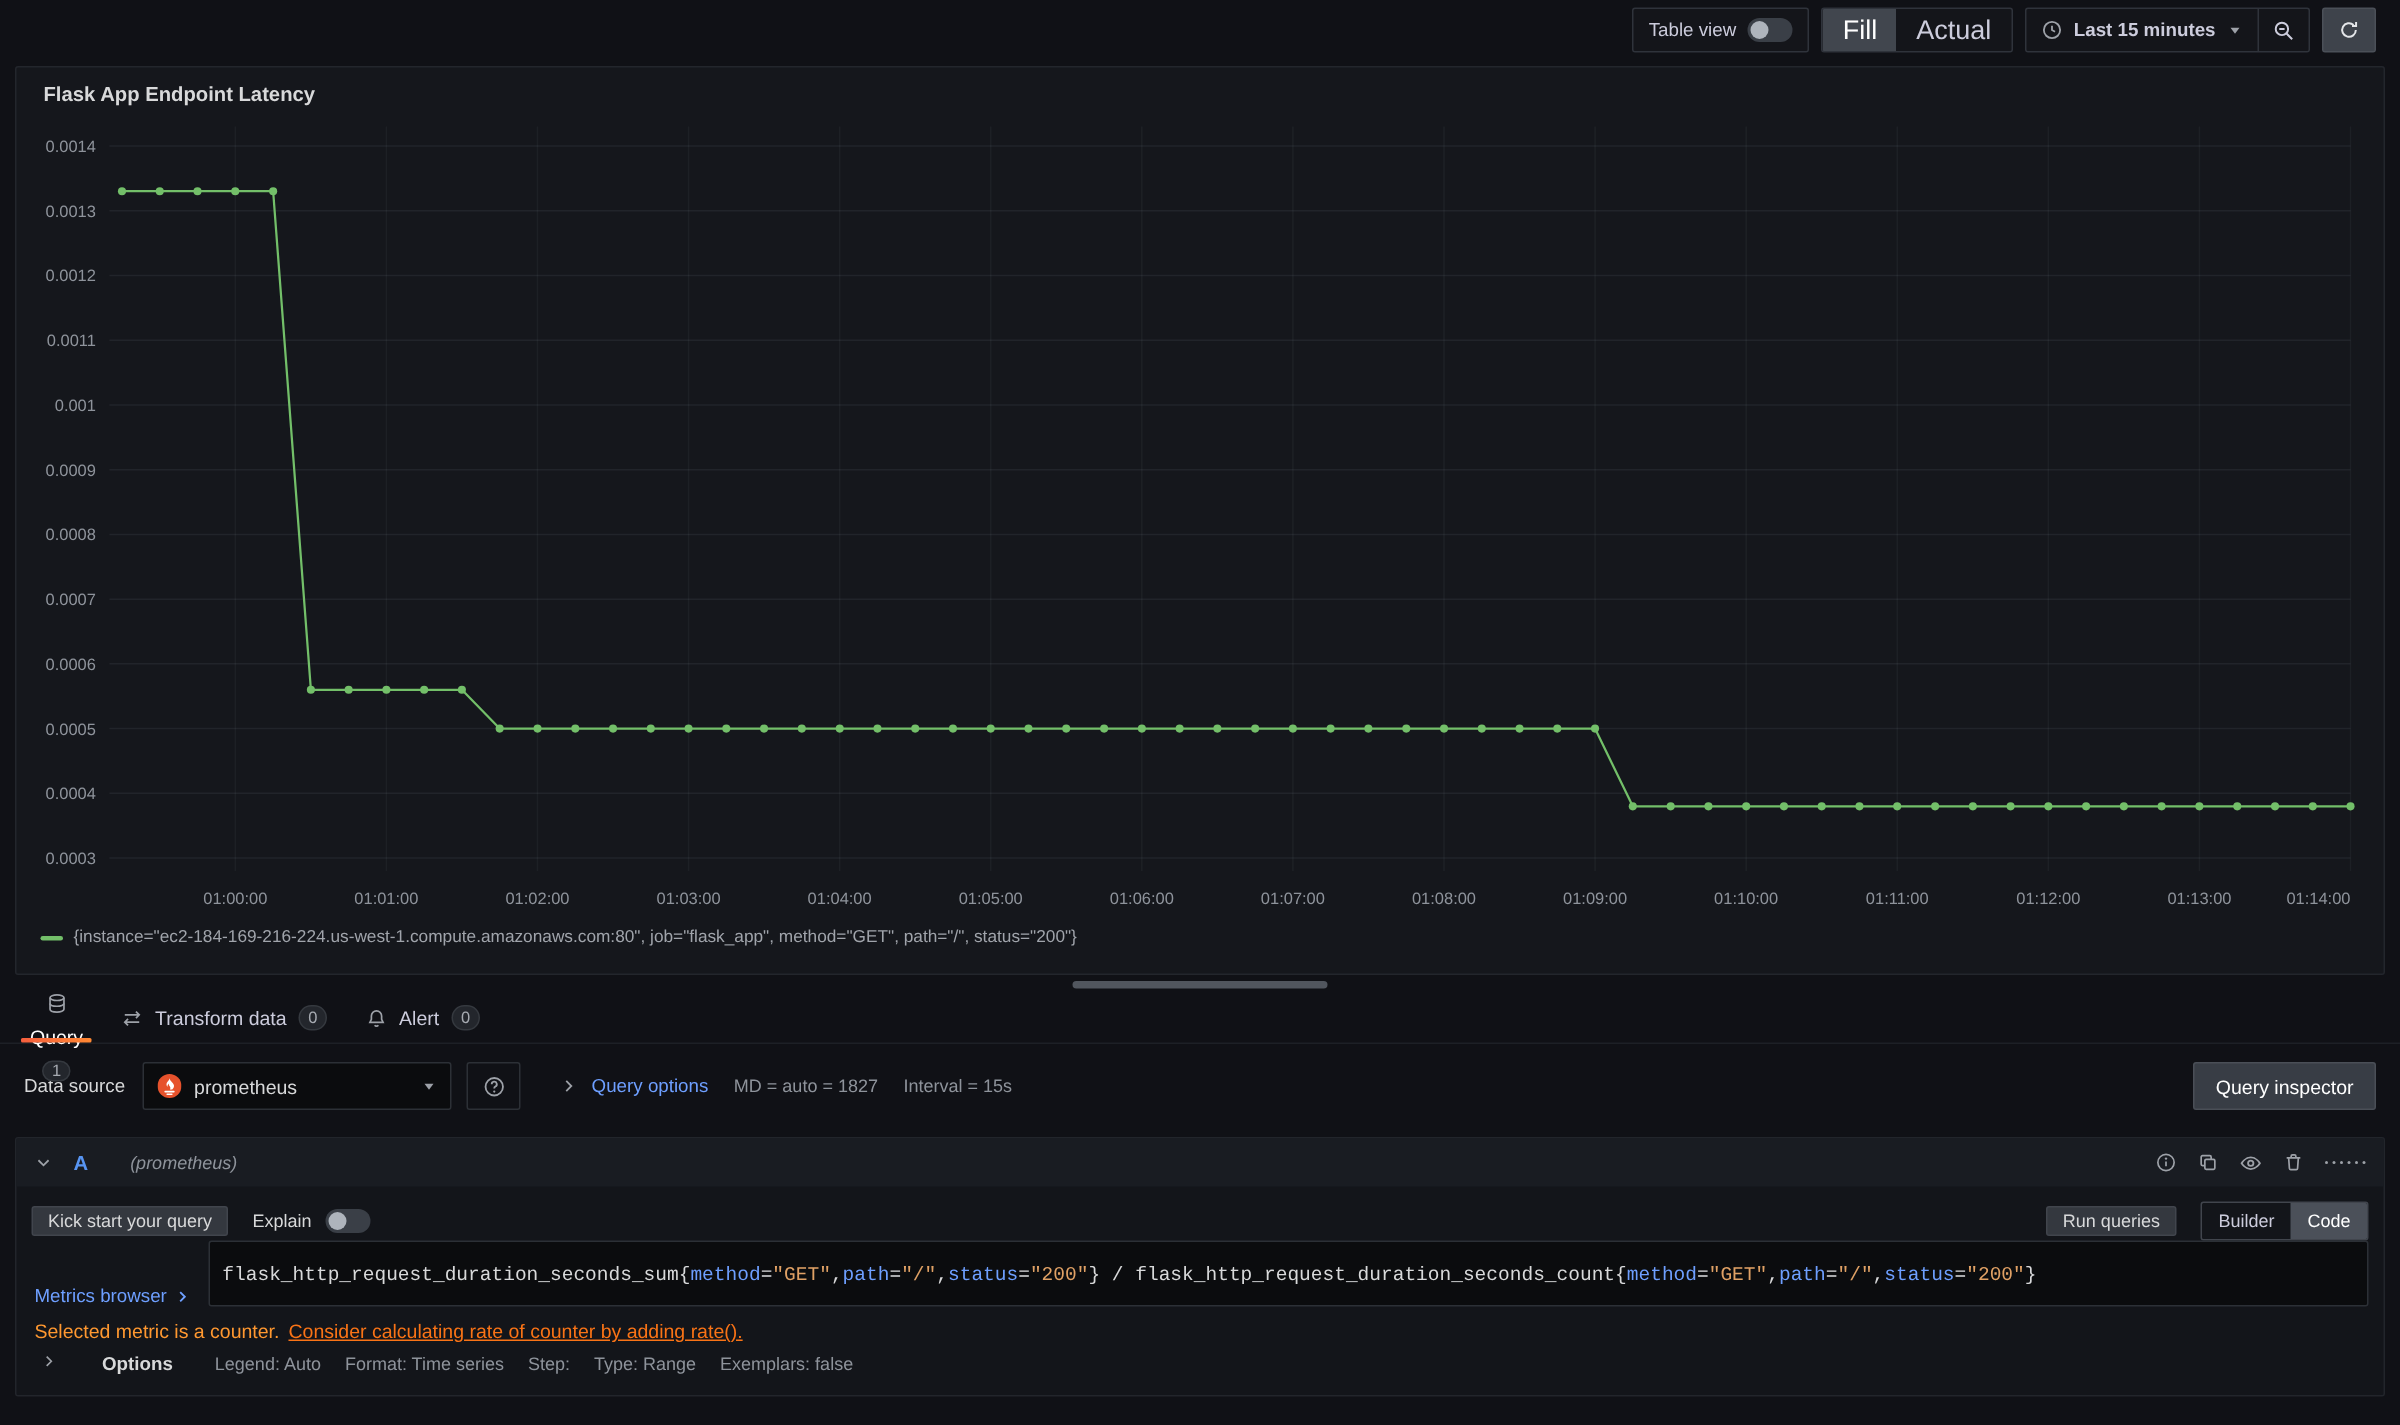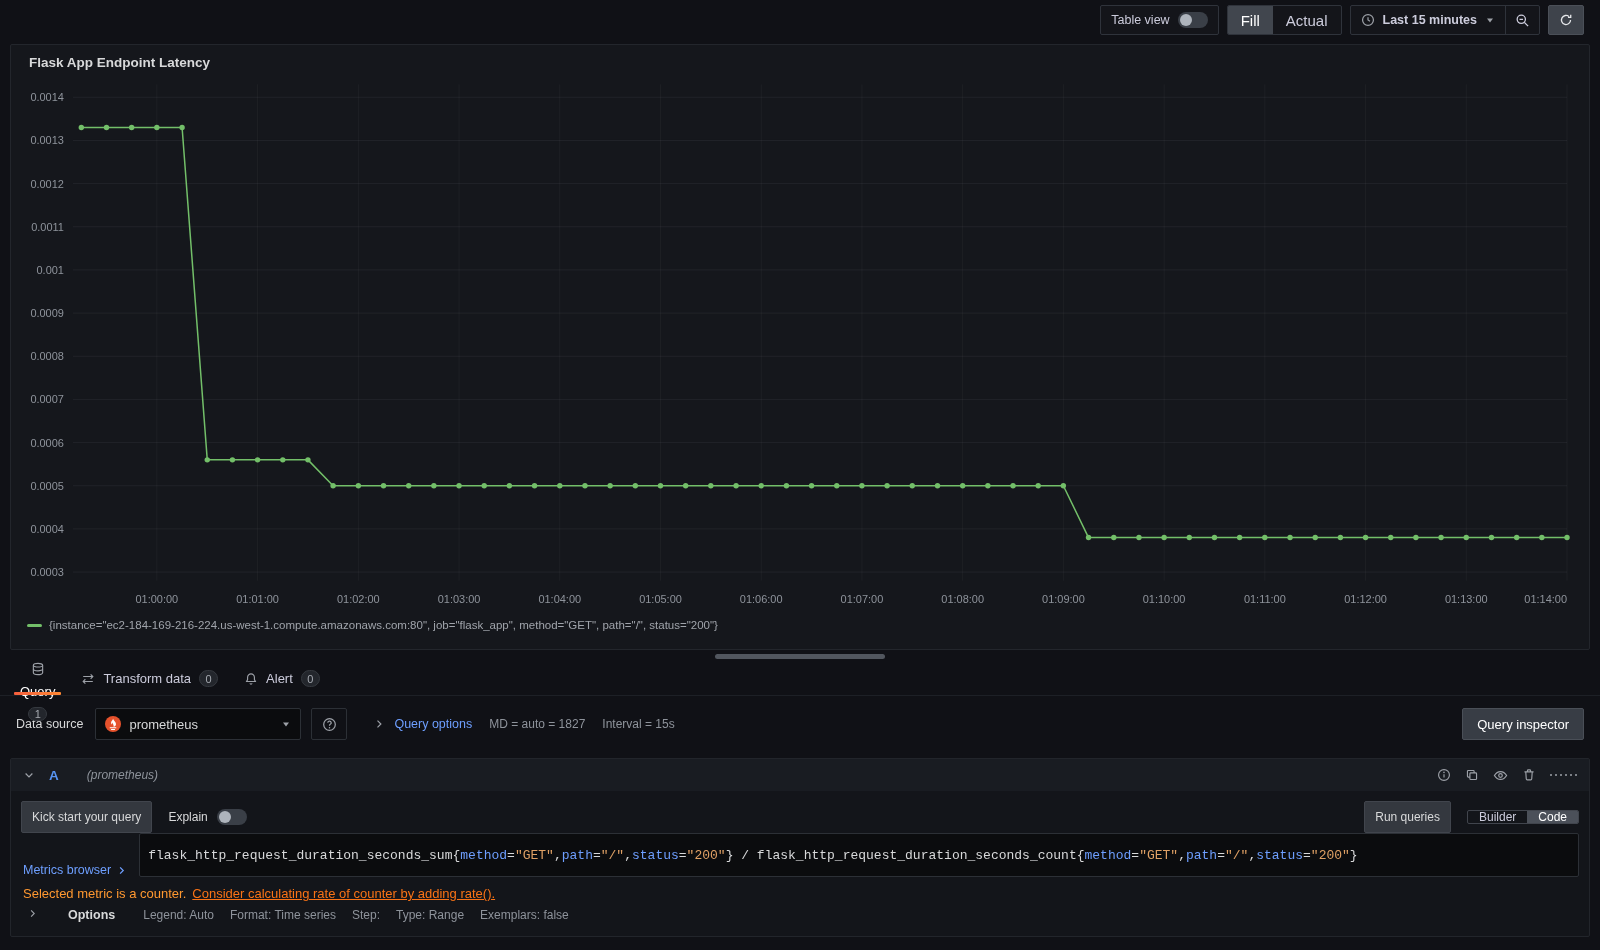--- a/index.html
+++ b/index.html
@@ -3,21 +3,21 @@
 <meta charset="utf-8">
 <style>
   *{margin:0;padding:0;box-sizing:border-box;}
   html,body{width:1600px;height:950px;background:#101116;color:#d8d9da;
     font-family:"Liberation Sans",sans-serif;font-size:13px;overflow:hidden;}
 
   
   .topbar{height:40px;display:flex;align-items:center;justify-content:flex-end;gap:8px;padding:0 16px;}
   .tb-group{display:flex;align-items:stretch;height:30px;border:1px solid #2f333b;border-radius:2px;background:#14151a;overflow:hidden;}
   .tb-item{display:flex;align-items:center;gap:8px;padding:0 10px;font-size:12.5px;color:#ccccdc;}
-  .seg{padding:0 13px;display:flex;align-items:center;color:#ccccdc;font-size:15px;cursor:pointer;}
+  .seg{padding:0 13px;display:flex;align-items:center;color:#ccccdc;font-size:18px;cursor:pointer;}
   .seg.active{background:#41464e;color:#fff;}
   .icon-btn{width:34px;display:flex;align-items:center;justify-content:center;color:#ccccdc;cursor:pointer;border-left:1px solid #2f333b;}
   .refresh-btn{height:30px;width:36px;background:#3e434b;border:1px solid #4b5058;border-radius:2px;display:flex;align-items:center;justify-content:center;color:#e4e6e9;cursor:pointer;}
   .toggle{width:30px;height:16px;border-radius:9px;background:#3a3f47;position:relative;cursor:pointer;flex:0 0 auto;}
   .toggle::after{content:"";position:absolute;left:2px;top:2px;width:12px;height:12px;border-radius:50%;background:#aeb4bc;}
   .caret{display:flex;color:#9da1a8;}
 
   
   .panel{margin:4px 10px 0;height:606px;background:#15171c;border:1px solid #23262c;border-radius:2px;
     padding:10px 12px 2px;display:flex;flex-direction:column;}
@@ -56,23 +56,23 @@
   .query-card{margin:16px 10px 0;background:#13151a;border:1px solid #22252b;border-radius:2px;}
   .q-header{height:32px;display:flex;align-items:center;gap:6px;padding:0 12px;background:#191c22;cursor:pointer;}
   .ref-id{color:#5794f2;font-weight:700;font-size:13.5px;margin-left:8px;}
   .ds-hint{color:#8e939b;font-style:italic;font-size:12px;margin-left:22px;}
   .q-icons{display:flex;align-items:center;gap:14px;color:#9da1a8;}
   .q-icons > span{display:flex;cursor:pointer;}
   .grip{display:grid;grid-template-columns:repeat(2,3px);gap:2.5px;}
   .grip i{width:2.5px;height:2.5px;background:currentColor;border-radius:50%;}
   .q-body{padding:10px 10px 12px;}
   .q-toolbar{display:flex;align-items:center;gap:16px;}
-  .btn-sec{height:32px;padding:0 10px;background:#34383f;border:1px solid #41454d;border-radius:2px;color:#d8d9da;font-size:12px;display:flex;align-items:center;cursor:pointer;}
+  .btn-sec{height:20px;padding:0 10px;background:#34383f;border:1px solid #41454d;border-radius:2px;color:#d8d9da;font-size:12px;display:flex;align-items:center;cursor:pointer;}
   .explain{display:flex;align-items:center;gap:9px;font-size:12px;color:#d8d9da;}
-  .seg-group{display:flex;height:14px;border:1px solid #41454d;border-radius:2px;overflow:hidden;}
+  .seg-group{display:flex;height:26px;border:1px solid #41454d;border-radius:2px;overflow:hidden;}
   .seg-item{padding:0 11px;display:flex;align-items:center;font-size:12px;color:#ccccdc;cursor:pointer;}
   .seg-item.active{background:#4b5059;color:#fff;}
   .editor-row{display:flex;align-items:flex-end;}
   .metrics-browser{display:flex;align-items:center;gap:5px;color:#6e9fff;font-size:12.5px;font-weight:500;padding:0 12px 0 2px;white-space:nowrap;cursor:pointer;}
   .code-input{flex:1;height:44px;background:#0b0c0e;border:1px solid #2c3036;border-radius:2px;display:flex;align-items:center;padding:0 8px;overflow:hidden;cursor:text;}
   .code-line{white-space:pre;font-family:"Liberation Mono","DejaVu Sans Mono",monospace;font-size:13px;}
   .tok-metric{color:#d8d9da;} .tok-punct{color:#d8d9da;} .tok-operator{color:#d8d9da;}
   .tok-label{color:#6e9fff;} .tok-string{color:#e0a165;}
   .warning-row{margin-top:9px;font-size:13px;color:#ff9830;display:flex;gap:6px;padding-left:2px;align-items:baseline;}
   .warning-link{color:#f97316;text-decoration:underline;cursor:pointer;}

